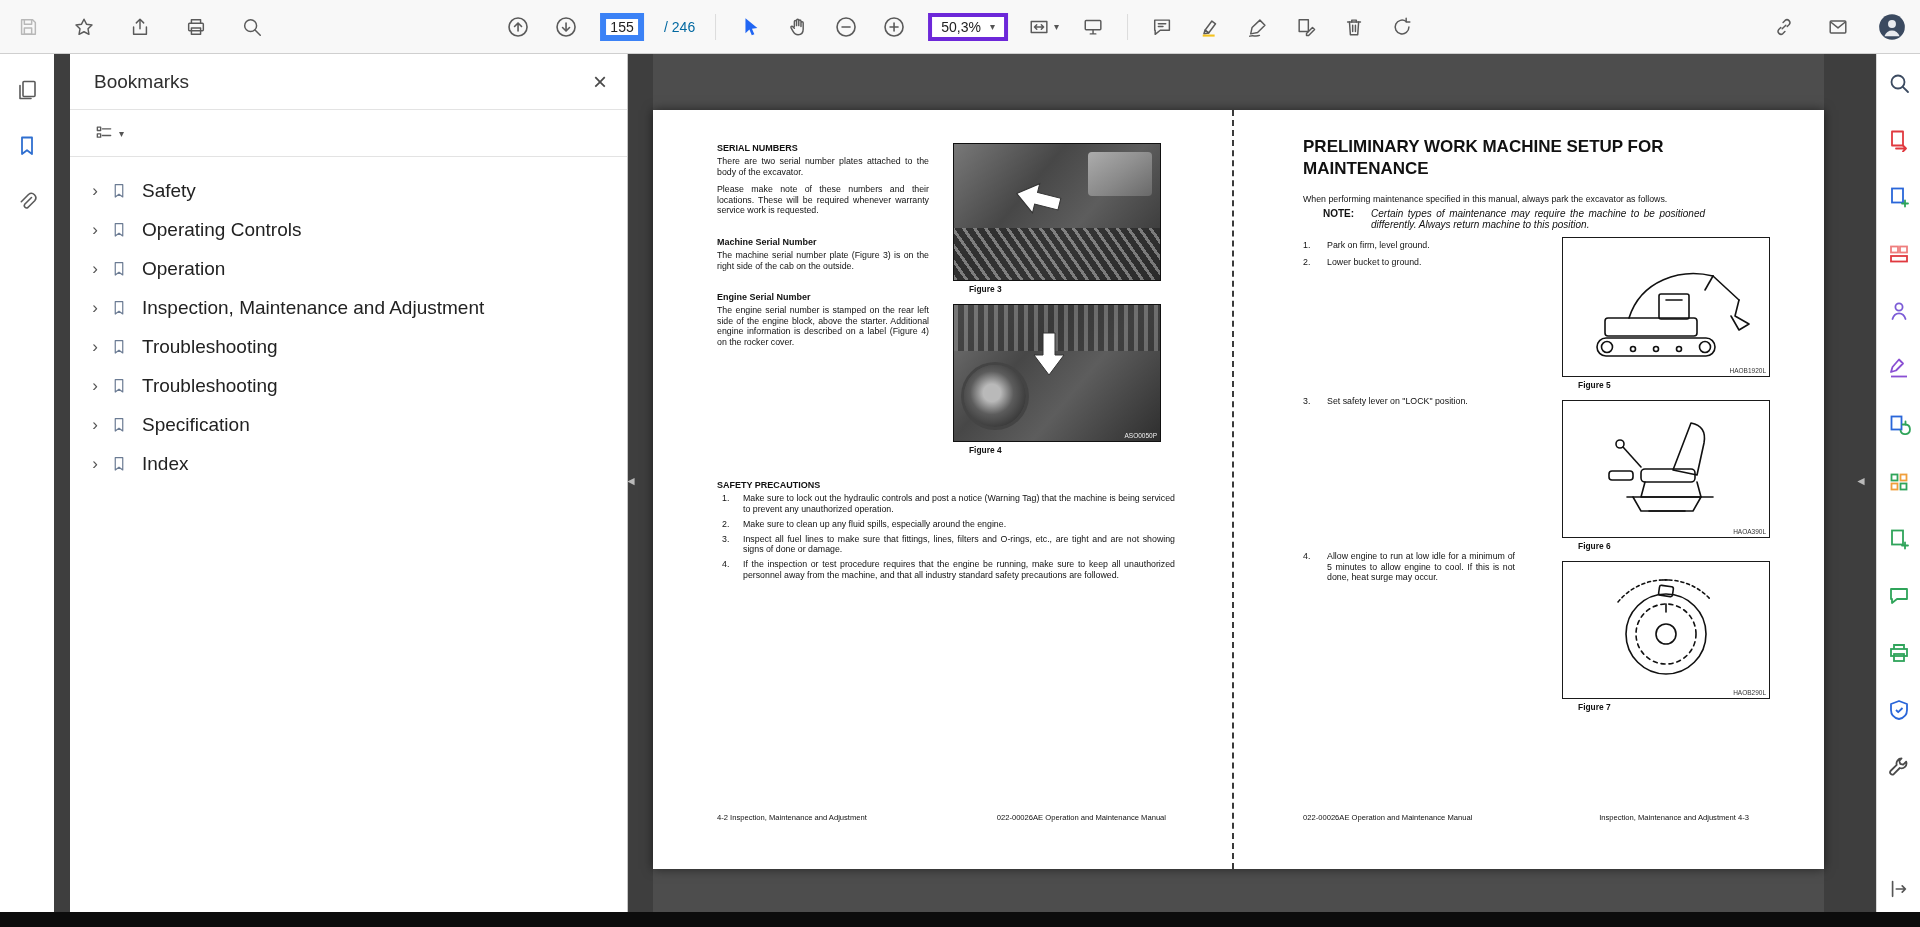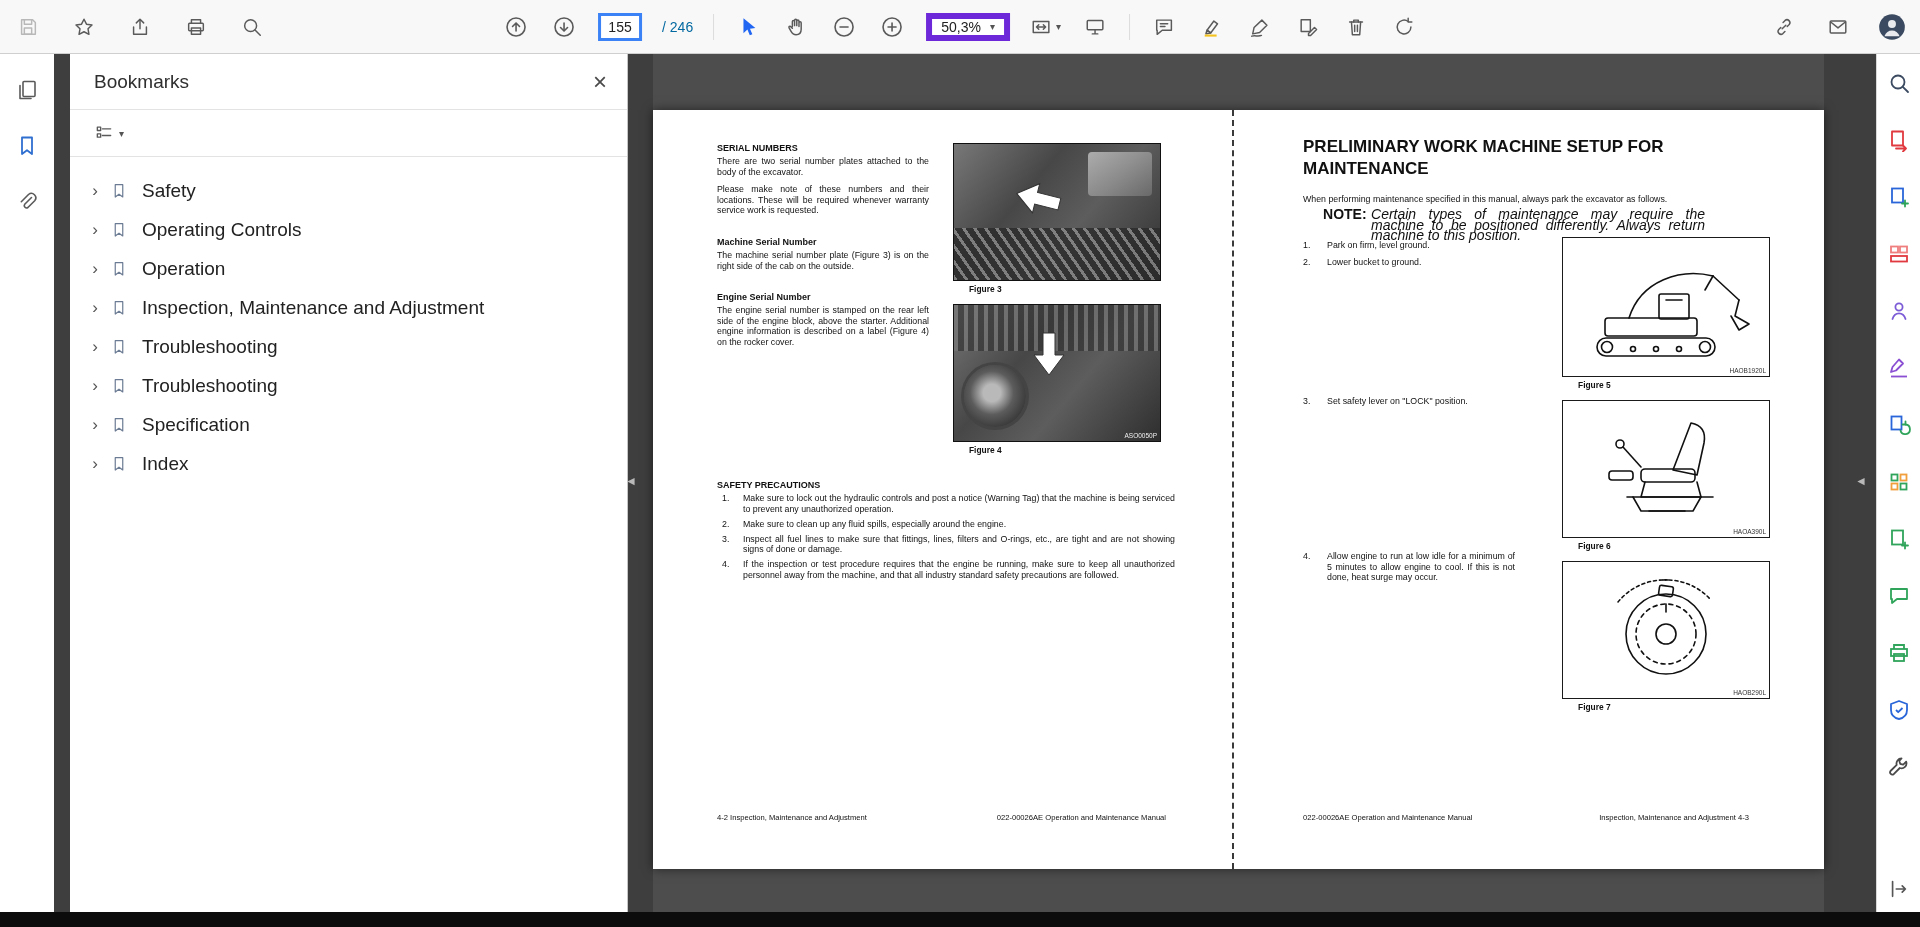--- a/index.html
+++ b/index.html
@@ -9,23 +9,23 @@
 
   
   .toolbar { position:absolute; top:0; left:0; right:0; height:54px; background:#f8f8f8; border-bottom:1px solid #cfcfcf; display:flex; align-items:center; padding:0 14px; z-index:30; }
   .tb-left { display:flex; align-items:center; gap:28px; }
   .tb-center { position:absolute; left:50%; transform:translateX(-50%); display:flex; align-items:center; gap:20px; }
   .tb-right { margin-left:auto; display:flex; align-items:center; gap:26px; }
   .tbtn { display:inline-flex; align-items:center; justify-content:center; width:28px; height:28px; cursor:pointer; }
   .svgic { stroke:#5a5a5a; fill:none; stroke-width:1.6; stroke-linecap:round; stroke-linejoin:round; }
   .svgic.dis { stroke:#b8b8b8; }
   .tbsep { width:1px; height:26px; background:#dcdcdc; }
-  .pageinput { width:44px; height:28px; border:3px solid #3b82f6; background:#fff; text-align:center; font-size:14px; color:#222; font-family:"Liberation Sans", sans-serif; }
+  .pageinput { width:44px; height:28px; border:6px solid #3b82f6; background:#fff; text-align:center; font-size:14px; color:#222; font-family:"Liberation Sans", sans-serif; }
   .pagecount { font-size:14px; color:#0369a1; }
-  .zoombox { display:flex; align-items:center; gap:9px; height:28px; border:6px solid #6d28d9; background:#fff; padding:0 9px; font-size:14px; color:#222; cursor:pointer; }
+  .zoombox { display:flex; align-items:center; gap:9px; height:28px; border:4px solid #6d28d9; background:#fff; padding:0 9px; font-size:14px; color:#222; cursor:pointer; }
   .caret { font-size:10px; color:#555; }
   .fitgrp { display:flex; align-items:center; gap:4px; cursor:pointer; }
 
   
   .leftstrip { position:absolute; top:54px; left:0; width:54px; bottom:15px; background:#ffffff; display:flex; flex-direction:column; align-items:center; padding-top:22px; gap:28px; z-index:20; }
 
   
   .bmpanel { position:absolute; top:54px; left:70px; width:558px; bottom:15px; background:#ffffff; border-right:1px solid #c6c6c6; z-index:20; }
   .bm-header { height:56px; display:flex; align-items:center; padding:0 20px 0 24px; border-bottom:1px solid #e3e3e3; }
   .bm-title { font-size:19px; color:#2f2f2f; }
@@ -71,21 +71,21 @@
   .safety { position:absolute; left:64px; top:370px; width:458px; z-index:4; }
   .sl-item { position:relative; padding-left:26px; margin-bottom:4.5px; font-size:8.8px; line-height:10.6px; text-align:justify; }
   .sl-item .num { position:absolute; left:5px; }
   .pfoot { position:absolute; top:703px; left:0; right:0; font-size:7.6px; color:#111; }
   .pfoot .fl { position:absolute; }
   .pfoot .fr { position:absolute; }
 
   
   .rp-title { position:absolute; left:69px; top:26px; width:430px; font-size:17px; line-height:22px; font-weight:bold; }
   .rp-intro { position:absolute; left:69px; top:84px; width:445px; font-size:8.8px; line-height:10.6px; }
-  .rp-note { position:absolute; left:89px; top:99px; width:382px; padding-left:48px; font-size:14px; line-height:10.6px; font-style:italic; text-align:justify; }
+  .rp-note { position:absolute; left:89px; top:99px; width:382px; padding-left:48px; font-size:10px; line-height:10.6px; font-style:italic; text-align:justify; }
   .rp-note .nlabel { position:absolute; left:0; font-style:normal; font-weight:bold; }
   .rstep { position:absolute; left:69px; padding-left:24px; width:238px; font-size:8.8px; line-height:10.6px; text-align:justify; }
   .rstep .num { position:absolute; left:0; }
   .rstep.s4 { width:212px; }
   .rp-figcol { position:absolute; left:292px; top:127px; width:210px;margin-left:36px; }
 
   
   .rightrail { position:absolute; top:54px; right:0; width:44px; bottom:15px; background:#ffffff; border-left:1px solid #d8d8d8; display:flex; flex-direction:column; align-items:center; padding-top:16px; gap:31px; z-index:20; }
   .railbtn { width:26px; height:26px; display:flex; align-items:center; justify-content:center; cursor:pointer; }
   .rail-collapse { position:absolute; bottom:12px; left:0; right:0; display:flex; justify-content:center; cursor:pointer; }

